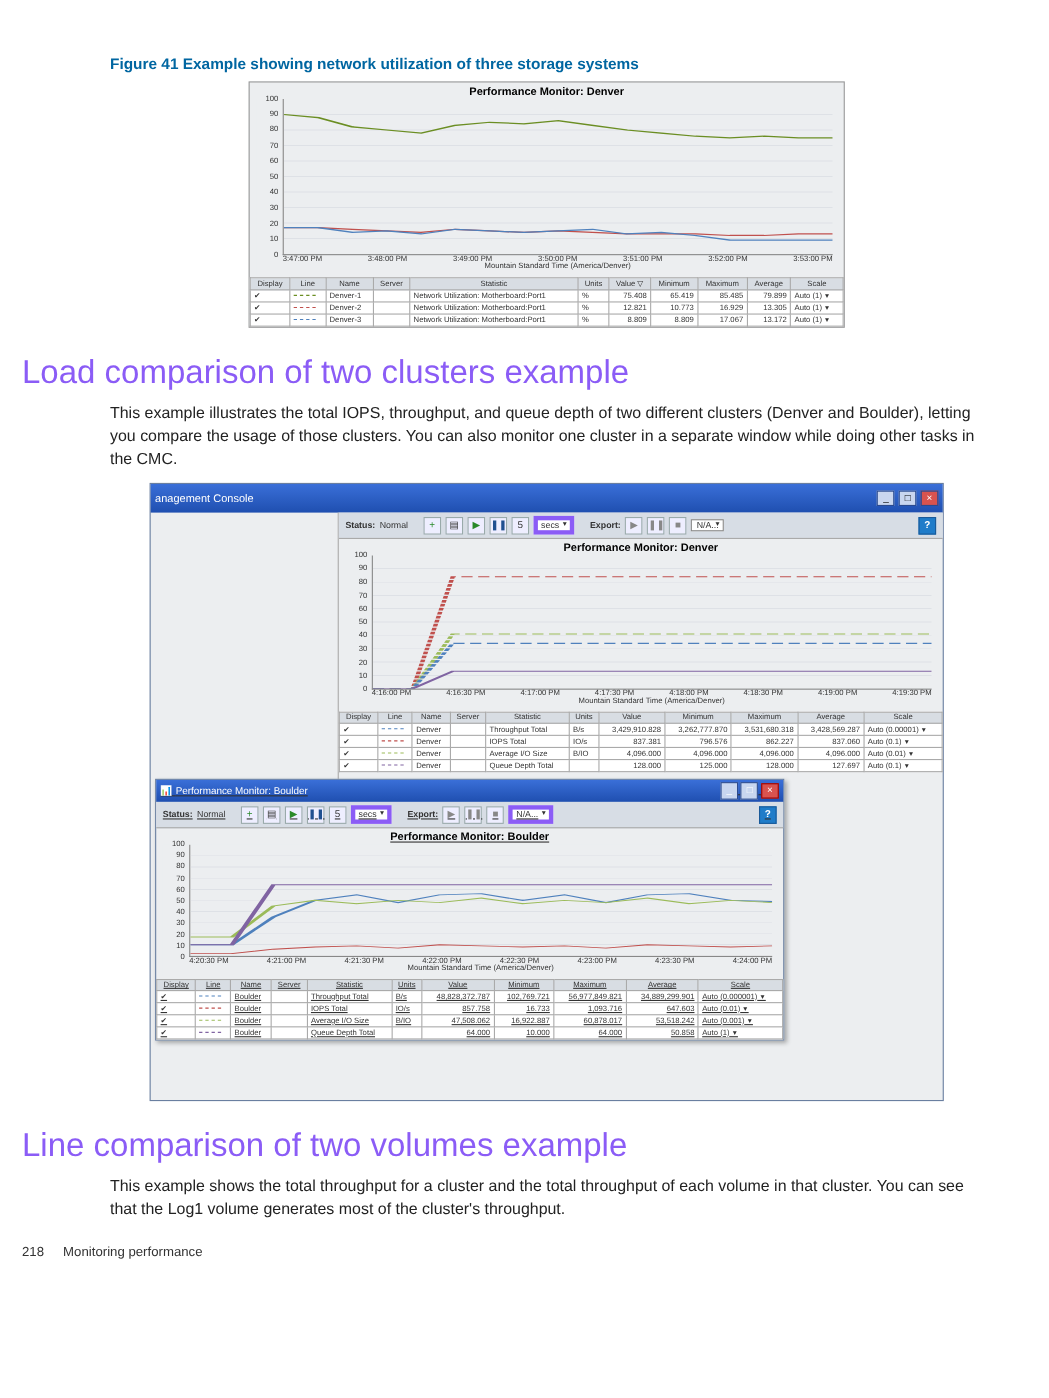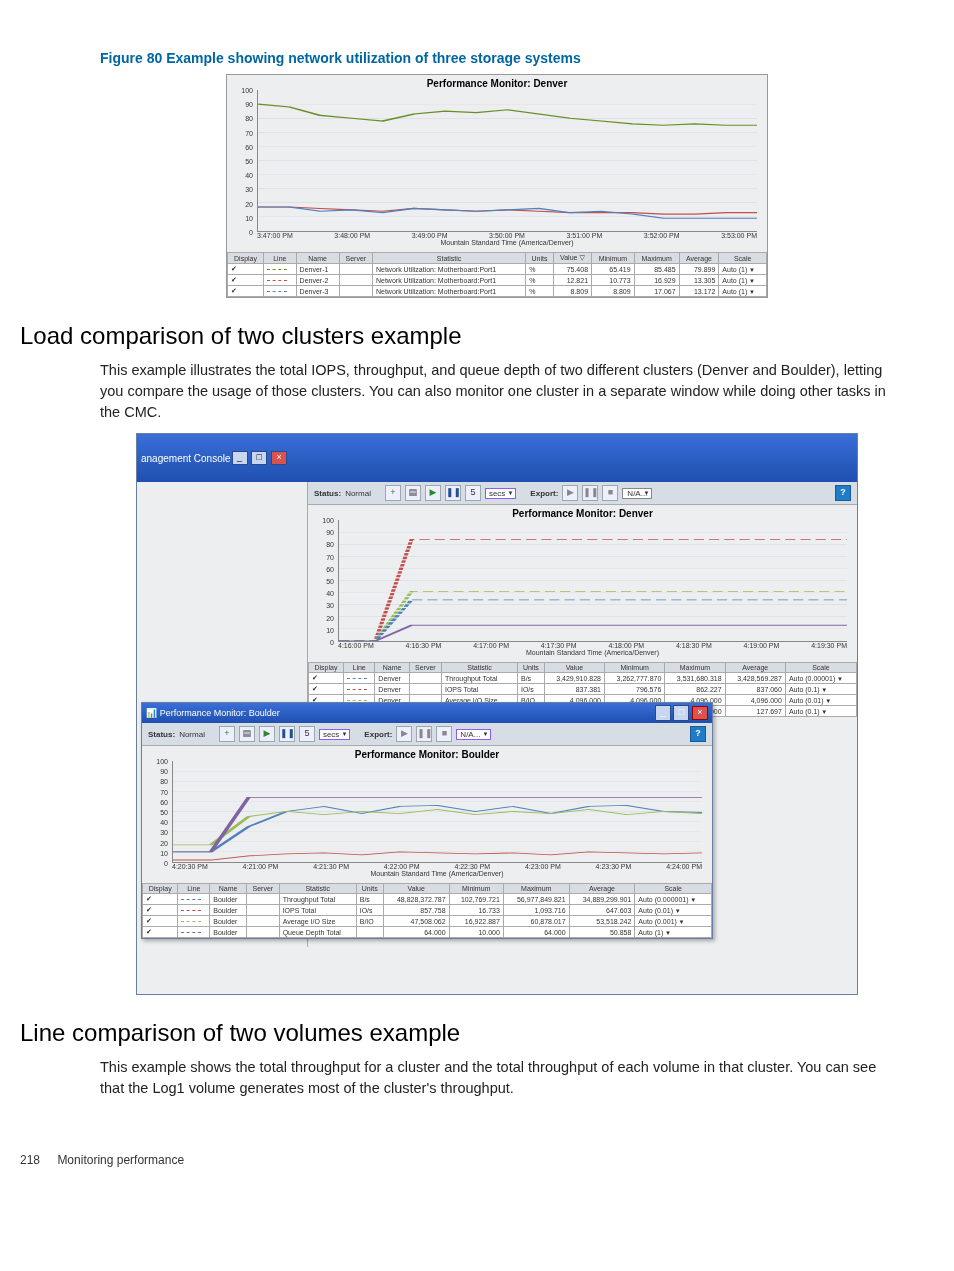--- a/index.html
+++ b/index.html
@@ -12,23 +12,23 @@
     width: 954px;
     box-sizing: border-box;
   }
   .figure-caption {
     color: #0066a1;
     font-weight: bold;
     font-size: 14px;
     margin: 10px 0 8px 0;
   }
   .section-heading {
-    color: #000000;
+    color: #8b5cf6;
     font-weight: normal;
-    font-size: 24px;
+    font-size: 30px;
     margin: 24px 0 10px -40px;
   }
   .body-text {
     font-size: 14.5px;
     line-height: 1.45;
     margin: 0 0 10px 0;
     color: #222;
   }
   .figure-box {
     border: 1px solid #999;
@@ -102,40 +102,41 @@
     margin: 0 auto;
     border: 1px solid #6a7fa0;
     background: #eceef0;
     position: relative;
     font-size: 10px;
   }
   .app-titlebar {
     background: linear-gradient(#3a6fd8,#1f4fb0);
     color:#fff;
     font-size:10px;
-    padding:17px 4px;
+    padding:6px 4px;
     display:flex;
+    justify-content:space-between;
     align-items:center;
   }
   .win-btns span{
     display:inline-block;width:14px;height:12px;background:#c9d6ef;border:1px solid #2a4a90;text-align:center;line-height:10px;font-size:9px;color:#000;margin-left:1px;
   }
   .win-btns .close{background:#d9534f;color:#fff;}
   .toolbar {
     background:#d7dde5;
     border-bottom:1px solid #aaa;
     padding:3px 6px;
     font-size:8px;
     display:flex;
     align-items:center;
     gap:4px;
   }
   .toolbar .status-label{font-weight:bold;}
   .tb-btn{display:inline-block;width:14px;height:14px;border:1px solid #9aa;background:#eef;text-align:center;line-height:12px;font-size:9px;}
-  .tb-select{border:1px solid #8b5cf6;background:#fff;padding:0 10px 0 3px;font-size:8px;position:relative;}
+  .tb-select{border:4px solid #8b5cf6;background:#fff;padding:0 10px 0 3px;font-size:8px;position:relative;}
   .tb-select::after{content:"▼";font-size:6px;position:absolute;right:2px;top:1px;}
   .help-btn{width:14px;height:14px;background:#1f7cc9;color:#fff;border:1px solid #1a5a99;text-align:center;line-height:12px;font-size:9px;font-weight:bold;}
   .subwindow {
     position:absolute;
     border:1px solid #6a7fa0;
     background:#eceef0;
     box-shadow: 2px 2px 4px rgba(0,0,0,.3);
   }
   .subwindow .sub-title{
     background: linear-gradient(#3a6fd8,#1f4fb0);
@@ -157,21 +158,21 @@
     color: #333;
   }
   .footer .pgnum { margin-right: 14px; }
   .content-indent { margin-left: 40px; }
 </style>
 </head>
 <body>
 
 <div class="content-indent">
 
-  <div class="figure-caption">Figure 80 Example showing network utilization of three storage systems</div>
+  <div class="figure-caption">Figure 41 Example showing network utilization of three storage systems</div>
 
   <div class="figure-box">
     <div class="chart-title">Performance Monitor: Denver</div>
     <div class="chart-area">
       <div class="y-axis">
         <span style="top:0%">100</span>
           <span style="top:10%">90</span>
           <span style="top:20%">80</span>
         <span style="top:30%">70</span>
           <span style="top:40%">60</span>
@@ -421,21 +422,21 @@
               <td class="num">125.000</td>
               <td class="num">128.000</td>
               <td class="num">127.697</td>
               <td class="scale-cell">Auto (0.1)</td>
             </tr>
           </tbody>
       </table>
       <div style="height:230px;"></div>
     </div>
 
-    <div class="subwindow" style="left:4px;top:268px;width:570px;">
+    <div class="subwindow" style="left:4px;top:268px;width:570px;text-decoration:underline;">
       <div class="sub-title">
         <span>📊 <span>Performance Monitor: Boulder</span></span>
         <span>
           <span class="tb-btn" style="background:#c9d6ef;border-color:#2a4a90;">_</span>
           <span class="tb-btn" style="background:#c9d6ef;border-color:#2a4a90;">□</span>
           <span class="close-btn">×</span>
         </span>
       </div>
       <div class="toolbar">
         <span class="status-label">Status:</span>
@@ -576,16 +577,16 @@
     </div>
 
   </div>
 </div>
 
 <h2 class="section-heading">Line comparison of two volumes example</h2>
 <div class="content-indent">
   <p class="body-text">This example shows the total throughput for a cluster and the total throughput of each volume in that cluster. You can see that the Log1 volume generates most of the cluster's throughput.</p>
 </div>
 
-<div class="footer" style="margin-left:-40px;margin-top:54px;">
+<div class="footer" style="margin-left:-40px;margin-top:20px;">
   <span class="pgnum">218</span>
   <span>Monitoring performance</span>
 </div>
 
 </body></html>

